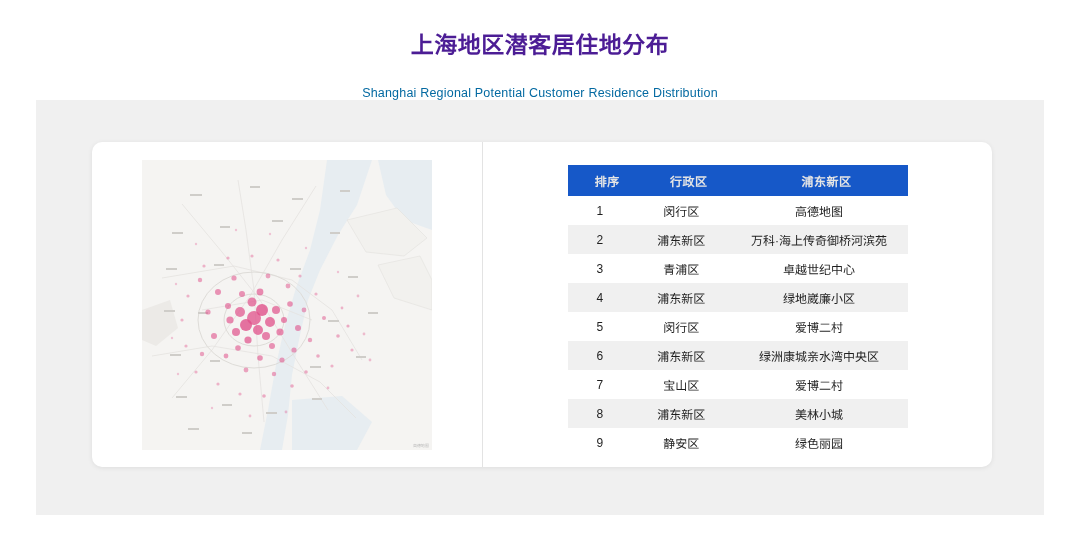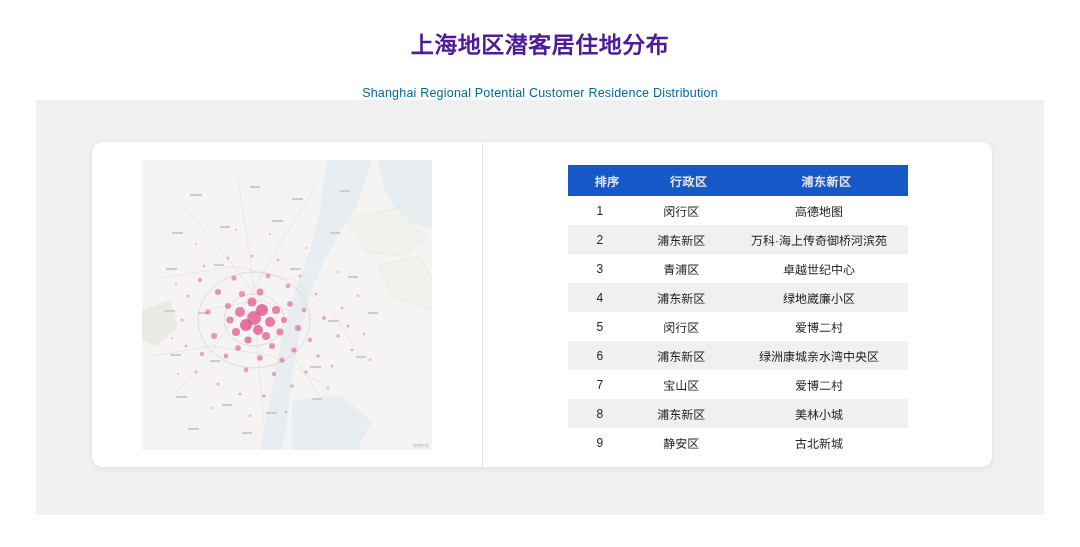--- a/index.html
+++ b/index.html
@@ -326,21 +326,21 @@
                 <td>爱博二村</td>
               </tr>
               <tr class="even">
                 <td>8</td>
                 <td>浦东新区</td>
                 <td>美林小城</td>
               </tr>
               <tr class="odd">
                 <td>9</td>
                 <td>静安区</td>
-                <td>古北新城</td>
+                <td>绿色丽园</td>
               </tr>
             </tbody>
           </table>
         </div>
 
       </div>
     </div>
   </div>
 </div>
 

